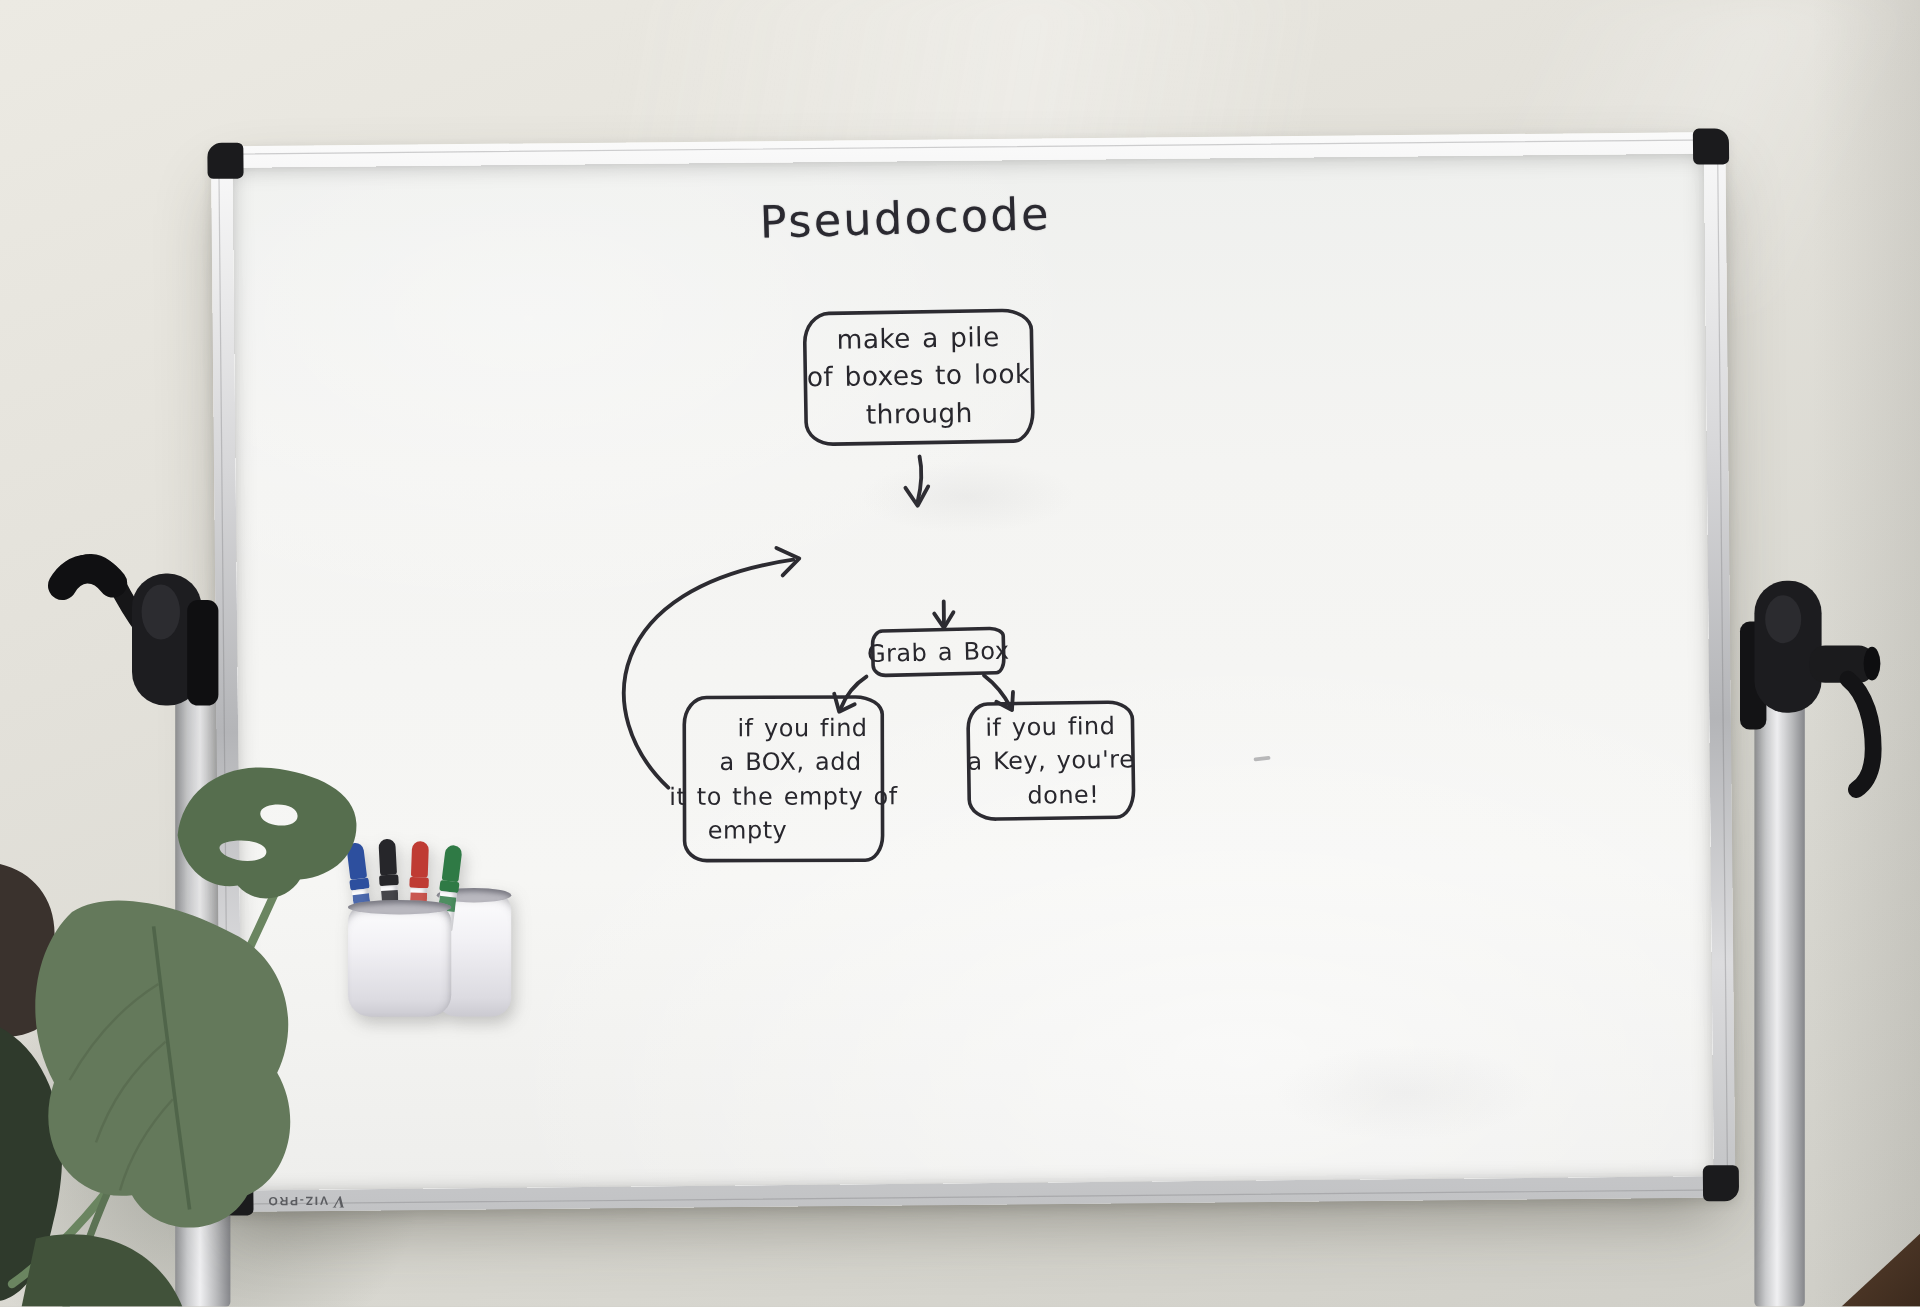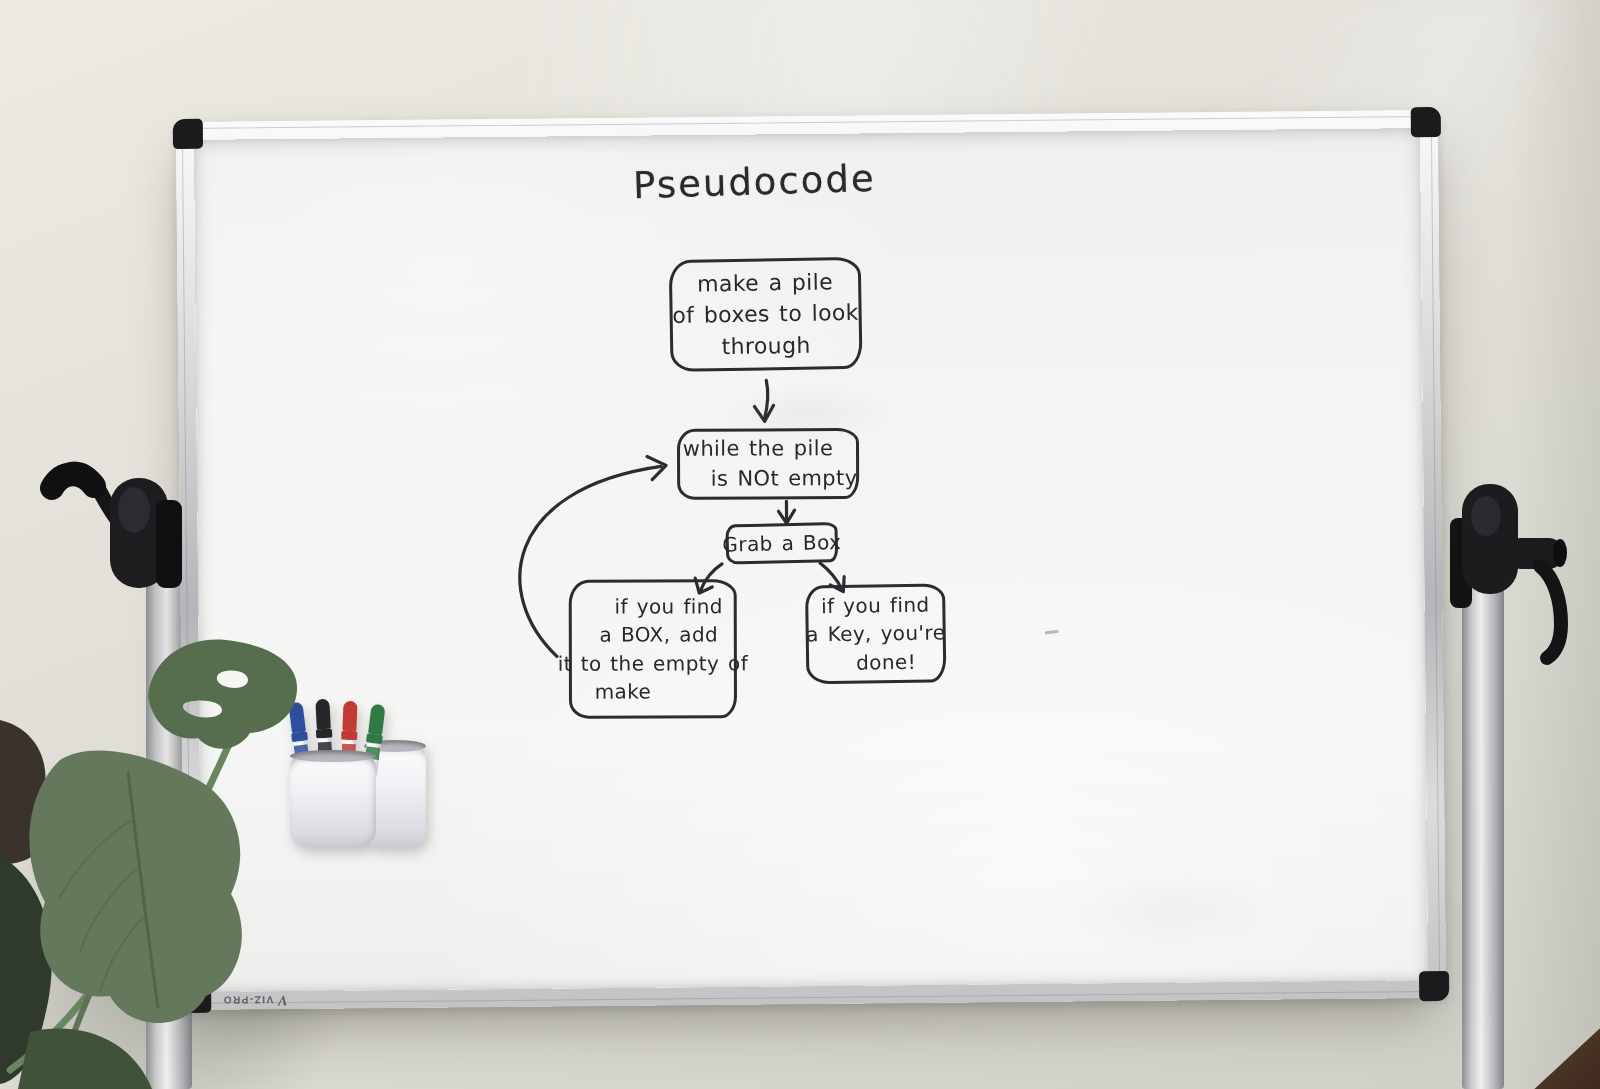--- a/index.html
+++ b/index.html
@@ -145,34 +145,30 @@
             <path d="M 450 321 L 469 330 L 455 344"></path>
           </g>
         </svg>
 
         <div class="wb-box" id="node-make-pile">
           <span class="line">make a pile</span>
           <span class="line">of boxes to look</span>
           <span class="line">through</span>
         </div>
 
-        <div class="wb-box" id="node-while">
-          <span class="line" style="transform:translateX(-10px)">while the pile</span>
-          <span class="line" style="transform:translateX(16px)">is NOt empty</span>
-        </div>
 
         <div class="wb-box" id="node-grab">
           <span class="line">Grab a Box</span>
         </div>
 
         <div class="wb-box" id="node-found-box">
           <span class="line" style="transform:translateX(16px)">if you find</span>
           <span class="line" style="transform:translateX(6px)">a BOX, add</span>
           <span class="line">it to the empty of</span>
-          <span class="line" style="transform:translateX(-30px)">make</span>
+          <span class="line" style="transform:translateX(-30px)">empty</span>
         </div>
 
         <div class="wb-box" id="node-found-key">
           <span class="line">if you find</span>
           <span class="line">a Key, you're</span>
           <span class="line" style="transform:translateX(10px)">done!</span>
         </div>
 
         <div class="smudge m1"></div>
         <div class="smudge m2"></div>

